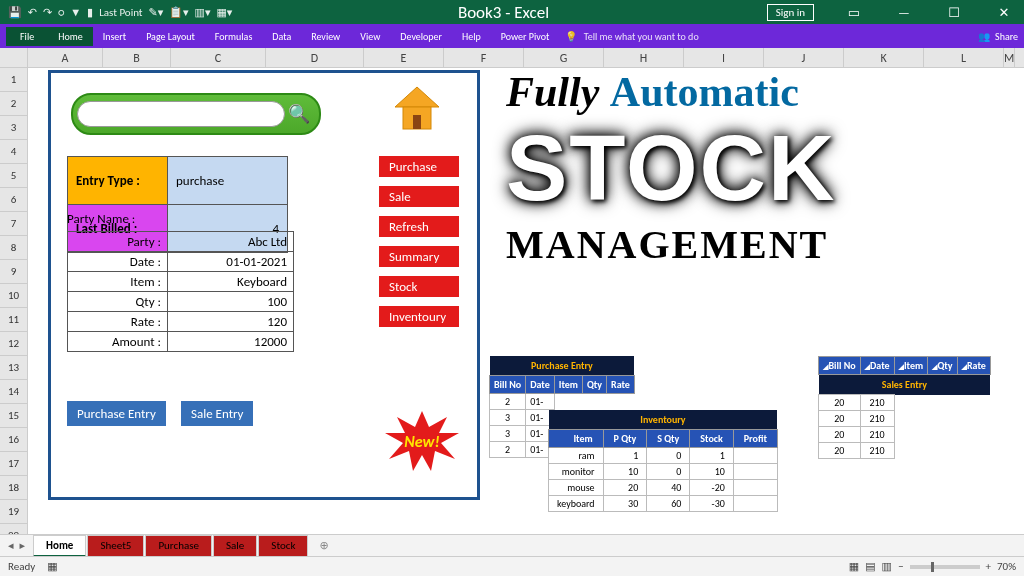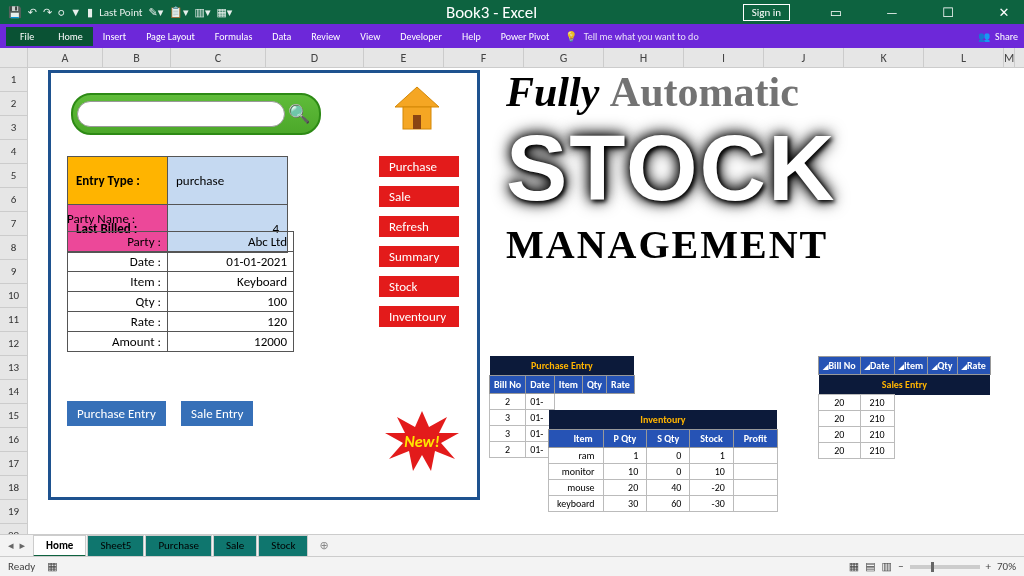--- a/index.html
+++ b/index.html
@@ -1,21 +1,21 @@
 <!DOCTYPE html>
 <html><head>
 <meta charset="utf-8">
 <style>
 *{box-sizing:border-box;margin:0;padding:0;font-family:'Segoe UI',Calibri,Arial,sans-serif}
 body{background:#fff;overflow:hidden;width:1024px;height:576px;position:relative}
 .titlebar{height:24px;background:#0d6340;display:flex;align-items:center;color:#fff;font-size:11px}
 .qat{display:flex;gap:6px;padding:0 8px;align-items:center}
 .qat span{opacity:.9}
 .titlecenter{flex:1;text-align:center;font-size:17px;color:#fff}
-.titleright{display:flex;align-items:center;gap:16px}
+.titleright{display:flex;align-items:center;gap:10px}
 .signin{border:1px solid #fff;padding:1px 8px;font-size:11px;margin-right:10px}
 .winbtn{width:40px;height:24px;display:flex;align-items:center;justify-content:center;font-size:13px}
 .ribbon-tabs{height:24px;background:#6d28d9;display:flex;align-items:center;padding:0 6px;color:#fff;font-size:10px}
 .rtab{padding:3px 10px;cursor:pointer}
 .rtab.file{background:#0a5234;padding:3px 14px}
 .rtab.home{background:#0a5234}
 .tellme{display:flex;align-items:center;gap:6px;margin-left:6px;opacity:.85}
 .share{margin-left:auto;display:flex;align-items:center;gap:4px}
 .colheaders{height:20px;background:#e6e6e6;border-bottom:1px solid #ccc;display:flex;font-size:12px;color:#444}
 .rowcol-corner{width:28px;border-right:1px solid #ccc;background:#e6e6e6}
@@ -38,34 +38,34 @@
 .bill-tbl td{border:1px solid #555;height:20px;padding:2px 6px}
 .bill-tbl .lbl{width:100px;text-align:right;padding-right:6px}
 .bill-tbl .val{width:126px;text-align:right;padding-right:6px}
 .btn{background:#3670b8;color:#fff;font-size:13px;padding:5px 10px;display:inline-block;cursor:pointer}
 .btn-pe{position:absolute;left:16px;top:328px}
 .btn-se{position:absolute;left:130px;top:328px}
 .redbtn{position:absolute;right:18px;background:#e31b1b;color:#fff;font-size:13px;padding:3px 10px;width:80px;cursor:pointer;text-align:left}
 .newstar{position:absolute;right:12px;bottom:18px}
 .promo{position:absolute;left:478px;top:0px;width:520px}
 .promo .fully{font:italic bold 42px 'Times New Roman',serif;color:#000;display:inline}
-.promo .auto{font:bold 42px 'Times New Roman',serif;color:#737373;display:inline}
+.promo .auto{font:bold 42px 'Times New Roman',serif;color:#0369a1;display:inline}
 .promo .stock{font:bold 92px Arial;color:#fff;text-shadow:0 0 12px #000,0 0 18px #000,2px 2px 4px #000;letter-spacing:2px}
 .promo .mgmt{font:600 40px 'Segoe UI';color:#000;letter-spacing:2px}
 .mini-tbl{position:absolute;border-collapse:collapse;font-size:10px}
 .mini-tbl th{background:#0c1a3a;color:#ffb400;font-weight:bold;padding:3px 6px}
 .mini-tbl td.sh{background:#2653b5;color:#fff;padding:2px 4px;font-weight:bold;border:1px solid #999}
 .mini-tbl td{border:1px solid #bbb;padding:1px 4px;text-align:center;background:#fff}
 .inv-tbl{position:absolute;border-collapse:collapse;font-size:10px}
 .inv-tbl th{background:#0c1a3a;color:#ffb400;padding:3px;font-weight:bold}
 .inv-tbl td.sh{background:#2653b5;color:#fff;padding:2px 10px;font-weight:bold;border:1px solid #999}
 .inv-tbl td{border:1px solid #bbb;padding:1px 8px;text-align:right;background:#fff}
 .sheet-tabs{position:absolute;bottom:20px;left:0;right:0;height:22px;background:#f3f3f3;border-top:1px solid #ccc;display:flex;align-items:center;font-size:11px}
 .stab-nav{padding:0 8px;color:#666;display:flex;gap:6px}
-.stab{padding:3px 12px;border:1px solid #ccc;border-bottom:none;background:#0f766e;margin-right:1px}
+.stab{padding:3px 12px;border:1px solid #ccc;border-bottom:none;background:#b91c1c;margin-right:1px}
 .stab.active{background:#fff;border-bottom:2px solid #0d6340;font-weight:bold}
 .statusbar{position:absolute;bottom:0;left:0;right:0;height:20px;background:#f3f3f3;border-top:1px solid #ccc;display:flex;align-items:center;font-size:11px;padding:0 8px;color:#444}
 .statusbar .zoom{margin-left:auto;display:flex;align-items:center;gap:6px}
 .hscroll{position:absolute;bottom:20px;right:18px;width:370px;height:16px;background:#f0f0f0;border:1px solid #ccc;display:flex;align-items:center}
 .hscroll .thumb{width:60px;height:12px;background:#c8c8c8;margin-left:2px}
 </style>
 </head>
 <body>
 
 <div class="titlebar">
@@ -169,21 +169,21 @@
           </svg>
       </div>
 
       <table class="info-tbl">
         <tbody>
             <tr>
               <td class="h">Entry Type :</td>
               <td class="v">purchase</td>
             </tr>
         <tr>
-              <td class="h" style="background:#ec4899">Last Billed :</td>
+              <td class="h" style="background:#d946ef">Last Billed :</td>
               <td class="v" style="text-align:right">4</td>
             </tr>
       </tbody>
         </table>
 
       <div class="party-lbl">Party Name :</div>
 
       <table class="bill-tbl" id="billtbl">
           <tbody>
             <tr>

